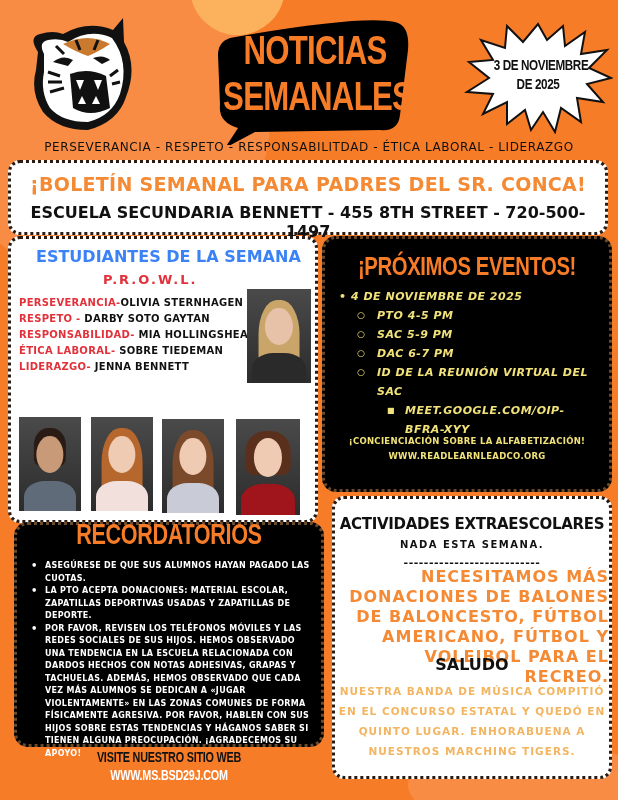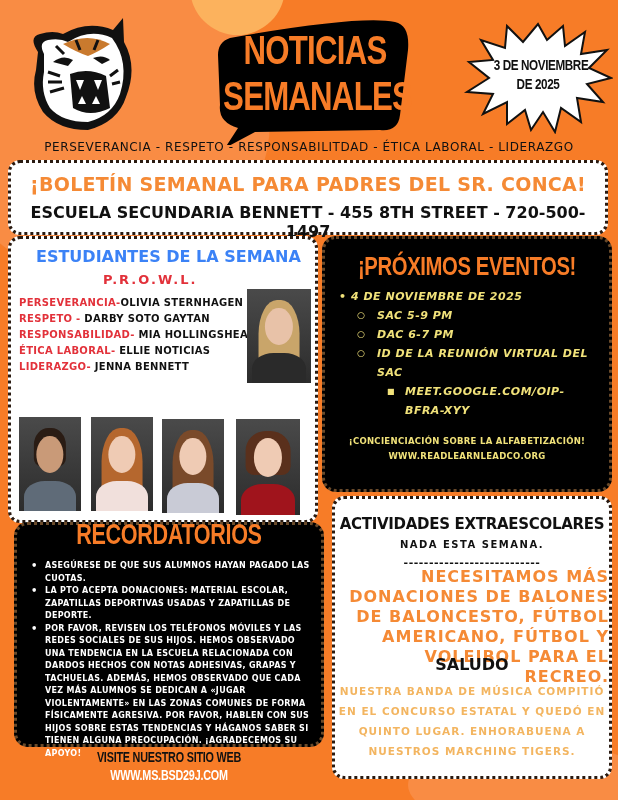--- a/index.html
+++ b/index.html
@@ -208,21 +208,21 @@
   <div class="h2">ESCUELA SECUNDARIA BENNETT - 455 8TH STREET - 720-500-1497</div>
 </div>
 
 <div class="panel white students">
   <div class="title">ESTUDIANTES DE LA SEMANA</div>
   <div class="prowl">P.R.O.W.L.</div>
   <div class="awards">
     <div class="award"><span class="cat">PERSEVERANCIA-</span><span class="name">OLIVIA STERNHAGEN</span></div>
     <div class="award"><span class="cat">RESPETO - </span><span class="name">DARBY SOTO GAYTAN</span></div>
     <div class="award"><span class="cat">RESPONSABILIDAD- </span><span class="name">MIA HOLLINGSHEAD</span></div>
-    <div class="award"><span class="cat">ÉTICA LABORAL-  </span><span class="name">ELLIE NOTICIAS</span></div>
+    <div class="award"><span class="cat">ÉTICA LABORAL-  </span><span class="name">SOBRE TIEDEMAN</span></div>
     <div class="award"><span class="cat">LIDERAZGO- </span><span class="name">JENNA BENNETT</span></div>
   </div>
 
   <div class="photo" style="left:236px; top:50px; width:64px; height:94px;">
     <div class="hair" style="background:#c9a56a; width:64%; height:80%;"></div>
     <div class="head"></div>
     <div class="body" style="background:#2a2a2a;"></div>
   </div>
   <div class="photo" style="left:8px; top:178px; width:62px; height:94px;">
     <div class="hair" style="background:#2a1c14; height:40%; width:52%;"></div>
@@ -243,20 +243,21 @@
     <div class="hair" style="background:#5a301c; width:70%; height:46%;"></div>
     <div class="head" style="background:#efcbb4;"></div>
     <div class="body" style="background:#a0141c;"></div>
   </div>
 </div>
 
 <div class="panel black events">
   <div class="title">¡PRÓXIMOS EVENTOS!</div>
   <div class="list">
     <div class="ev l1">4 DE NOVIEMBRE DE 2025</div>
+    <div class="ev l2">PTO 4-5 PM</div>
     <div class="ev l2">SAC 5-9 PM</div>
     <div class="ev l2">DAC 6-7 PM</div>
     <div class="ev l2">ID DE LA REUNIÓN VIRTUAL DEL</div>
     <div class="ev cont">SAC</div>
     <div class="ev l3">MEET.GOOGLE.COM/OIP-</div>
     <div class="ev cont3">BFRA-XYY</div>
   </div>
   <div class="lit">
     <div>¡CONCIENCIACIÓN SOBRE LA ALFABETIZACIÓN!</div>
     <div>WWW.READLEARNLEADCO.ORG</div>

